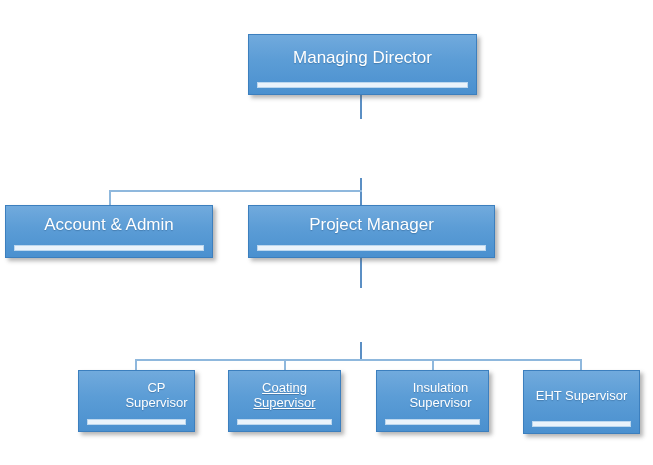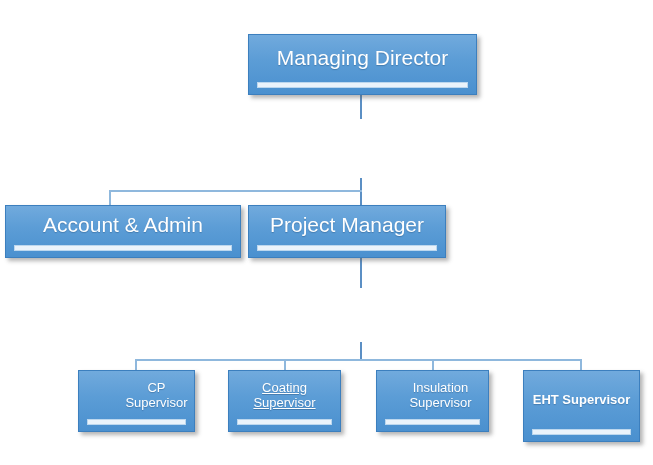--- a/index.html
+++ b/index.html
@@ -54,21 +54,21 @@
     position: absolute;
     left: 8px;
     right: 8px;
     bottom: 6px;
     height: 6px;
     background: #eaf3fb;
     border: 1px solid #bcd7ee;
     box-sizing: border-box;
   }
 
-  .node.big   { font-size: 21px; }
+  .node.big   { font-size: 17px; }
   .node.small { font-size: 13px; }
 </style>
 </head>
 <body>
 
 <div id="chart-canvas">
 
   <div class="conn conn-v" style="left:360px; top:95px; height:24px;"></div>
 
   <div class="conn conn-v" style="left:360px; top:178px; height:28px;"></div>
@@ -82,40 +82,40 @@
   <div class="conn conn-v conn-thin" style="left:135px; top:359px; height:12px;"></div>
   <div class="conn conn-v conn-thin" style="left:284px; top:359px; height:12px;"></div>
   <div class="conn conn-v conn-thin" style="left:432px; top:359px; height:12px;"></div>
   <div class="conn conn-v conn-thin" style="left:580px; top:359px; height:12px;"></div>
 
   <div class="node big" style="left:248px; top:34px; width:229px; height:61px;">
     <span class="label">Managing Director</span>
   </div>
 
 
-  <div class="node big" style="left:5px; top:205px; width:236px; height:53px;">
+  <div class="node big" style="left:5px; top:205px; width:208px; height:53px;">
     <span class="label">Account &amp; Admin</span>
   </div>
 
-  <div class="node big" style="left:248px; top:205px; width:198px; height:53px;">
+  <div class="node big" style="left:248px; top:205px; width:247px; height:53px;">
     <span class="label">Project Manager</span>
   </div>
 
 
   <div class="node small" style="left:78px; top:370px; width:117px; height:62px;padding-left:40px;">
     <span class="label">CP Supervisor</span>
   </div>
 
   <div class="node small" style="left:228px; top:370px; width:113px; height:62px;text-decoration:underline;">
     <span class="label">Coating
 Supervisor</span>
   </div>
 
   <div class="node small" style="left:376px; top:370px; width:113px; height:62px;padding-left:16px;">
     <span class="label">Insulation
 Supervisor</span>
   </div>
 
-  <div class="node small" style="left:523px; top:370px; width:117px; height:72px;font-weight:bold;">
+  <div class="node small" style="left:523px; top:370px; width:117px; height:64px;">
     <span class="label">EHT Supervisor</span>
   </div>
 
 </div>
 
 </body></html>

